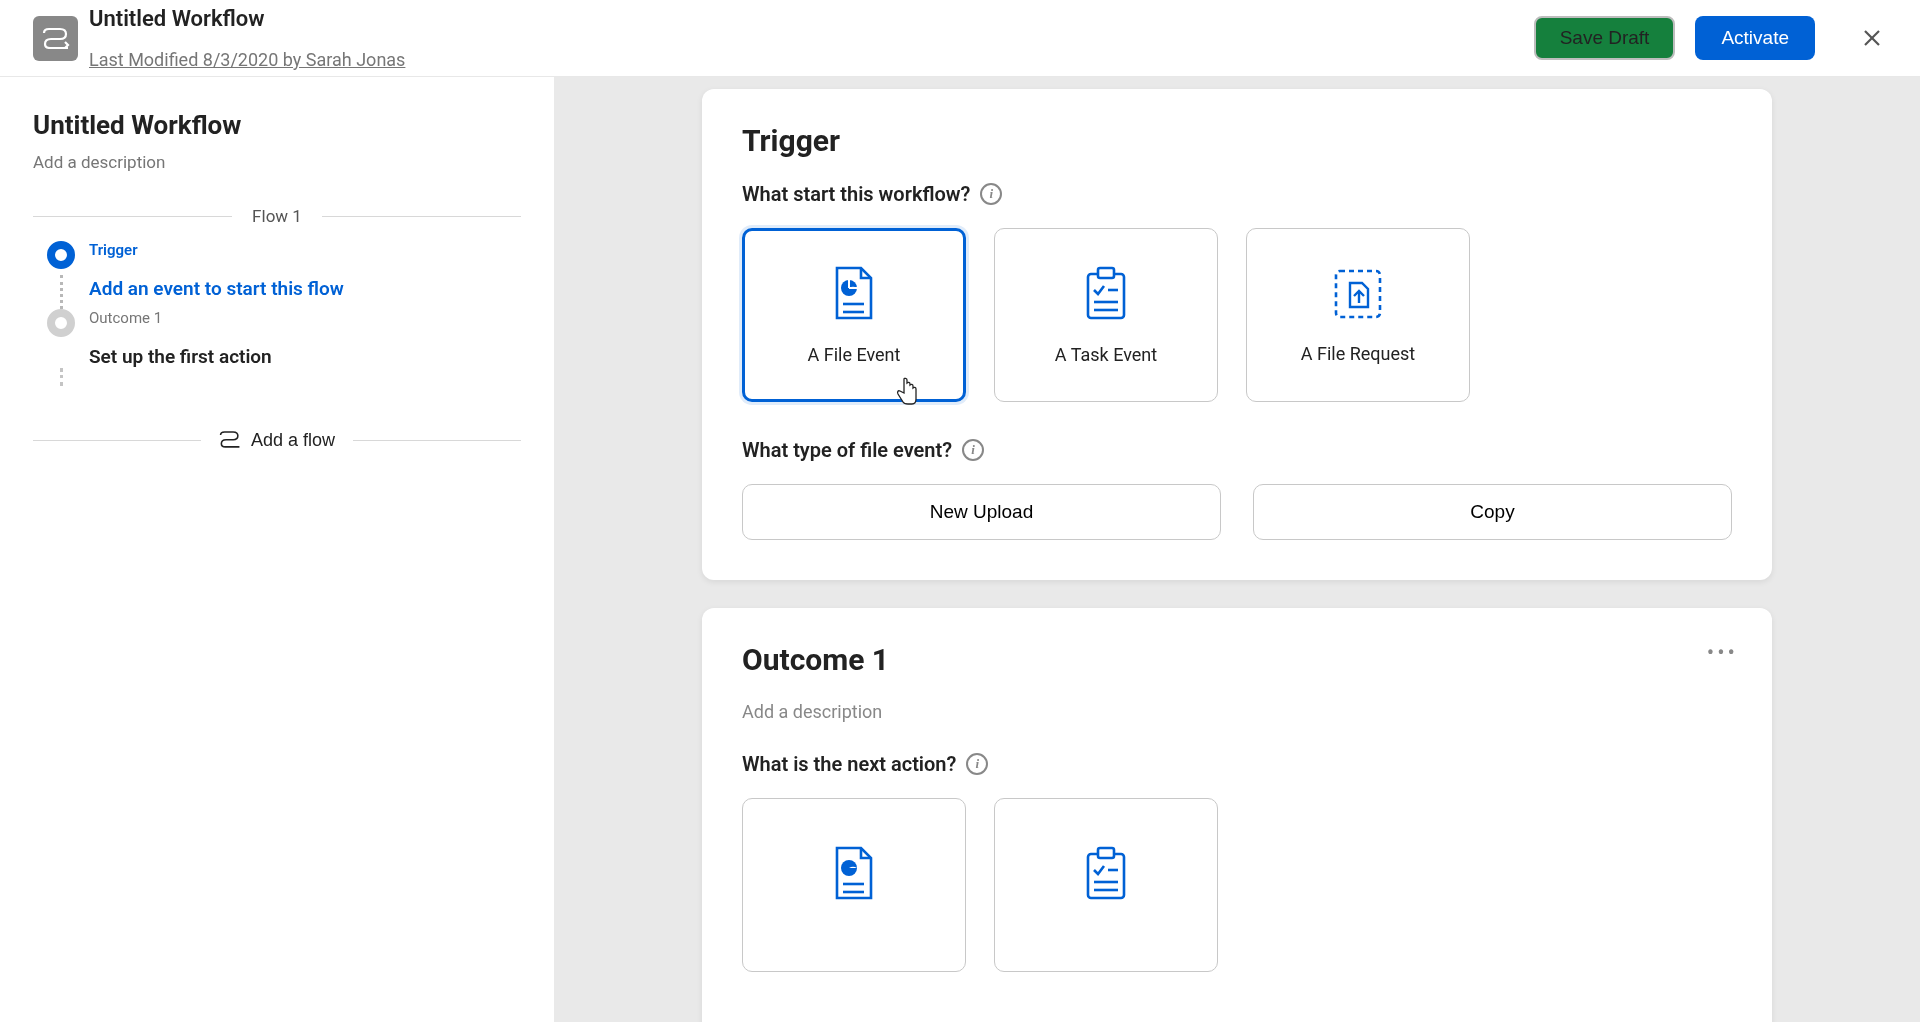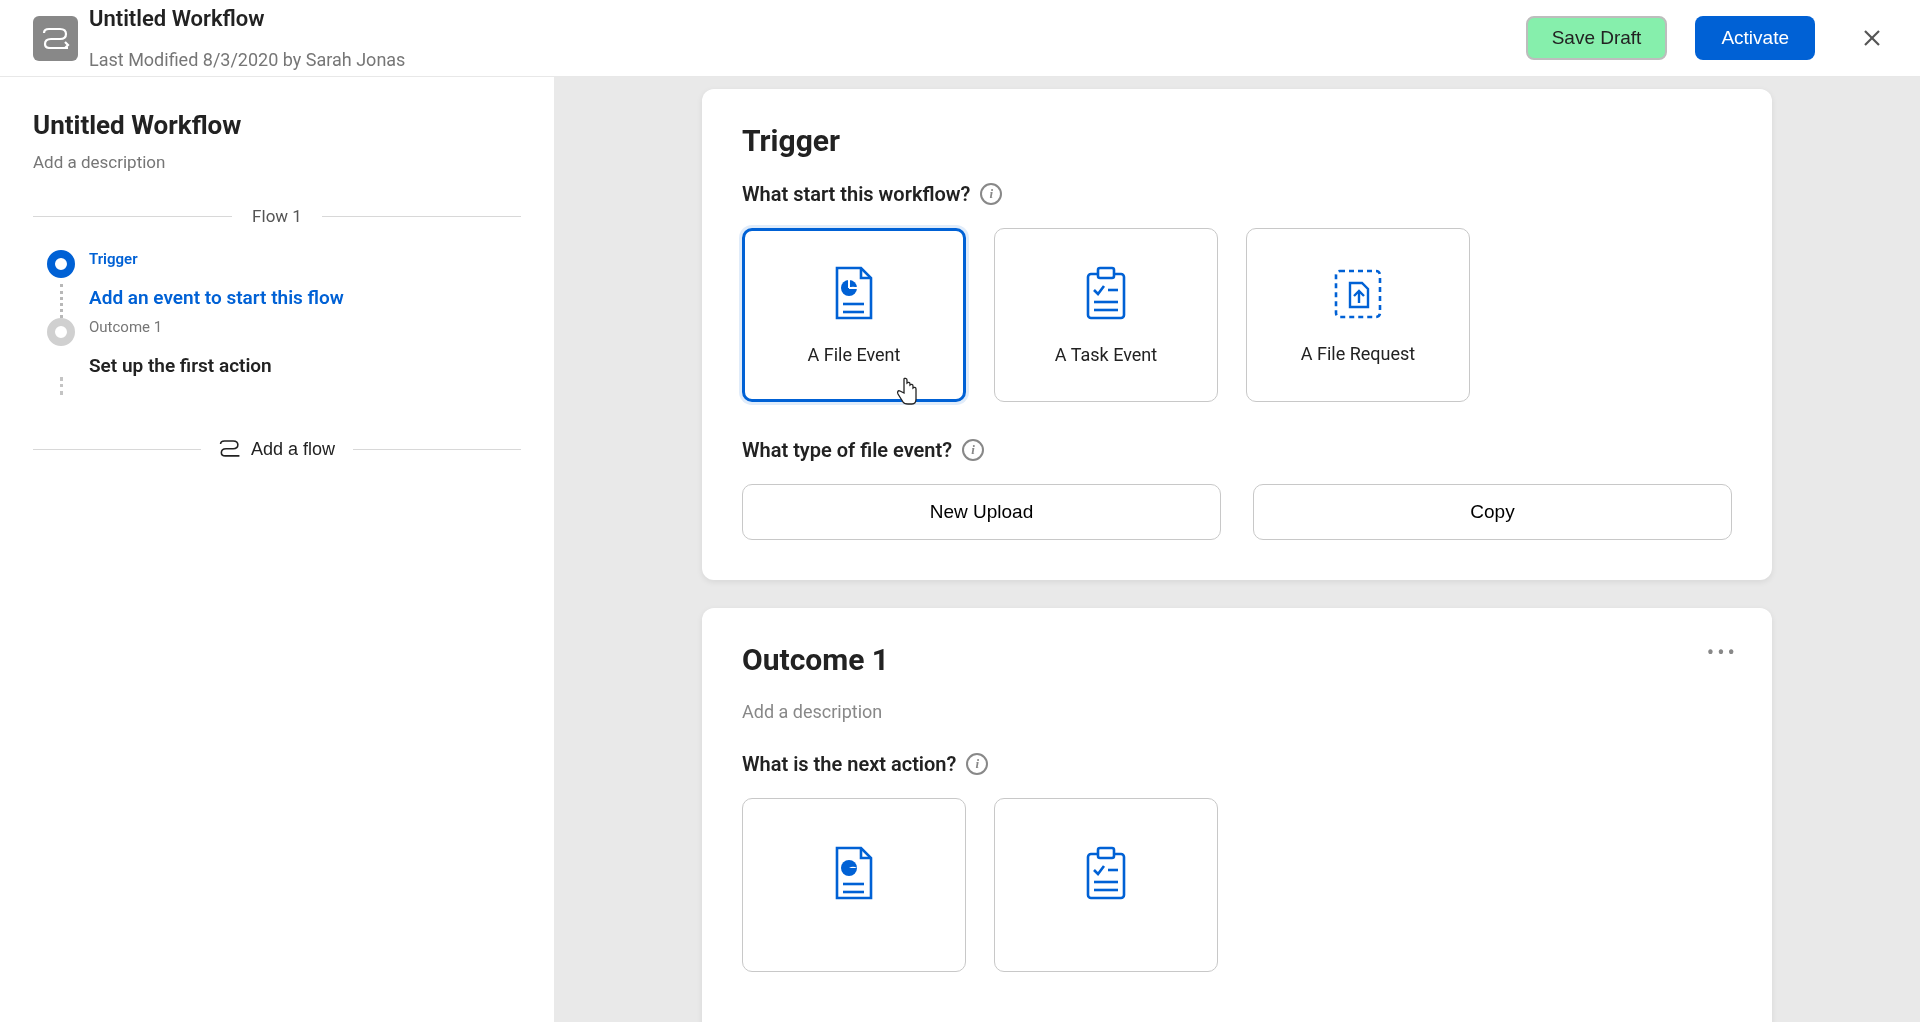--- a/index.html
+++ b/index.html
@@ -26,56 +26,56 @@
       background: #888;
       border-radius: 6px;
       display: flex;
       align-items: center;
       justify-content: center;
       margin-right: 11px;
     }
     .header-icon svg { stroke: #fff; fill: none; }
     .header-titles { display: flex; flex-direction: column; }
     .header-title { font-size: 22px; font-weight: 600; color: #222; }
-    .header-subtitle { font-size: 18px; color: #767676; margin-top: 18px; }
+    .header-subtitle { font-size: 18px; color: #767676; margin-top: 18px; text-decoration: underline; }
     .header-spacer { flex: 1; }
     .btn {
       height: 44px;
       padding: 0 24px;
       border-radius: 8px;
       font-size: 19px;
       font-weight: 500;
       cursor: pointer;
       display: inline-flex;
       align-items: center;
       justify-content: center;
       border: 2px solid transparent;
     }
-    .btn-outline { background: #86efac; color: #222; border-color: #bdbdbd; }
+    .btn-outline { background: #15803d; color: #222; border-color: #bdbdbd; }
     .btn-primary { background: #0061d5; color: #fff; }
-    .btn + .btn { margin-left: 28px; text-align: center; }
+    .btn + .btn { margin-left: 20px; text-align: center; }
     .close-btn {
       margin-left: 42px;
       width: 30px; height: 30px;
       background: none; border: none; cursor: pointer;
       color: #666; font-size: 22px;
       display: inline-flex; align-items: center; justify-content: center;
     }
     
     .body { display: flex; height: calc(100vh - 77px); }
     .sidebar {
       width: 554px;
       background: #fff;
       padding: 33px;
       overflow-y: auto;
     }
     .sidebar-title { font-size: 26px; font-weight: 700; margin-bottom: 12px; }
     .sidebar-desc { font-size: 17px; color: #767676; margin-bottom: 34px; }
     .flow-label-row {
-      display: flex; align-items: center; margin-bottom: 24px;
+      display: flex; align-items: center; margin-bottom: 15px;
     }
     .flow-divider { flex: 1; height: 1px; background: #d8d8d8; }
     .flow-label { padding: 0 20px; font-size: 17px; color: #555; }
     
     .step {
       display: flex; align-items: flex-start; margin-bottom: 0;
       cursor: pointer;
       position: relative;
     }
     .step-marker {

